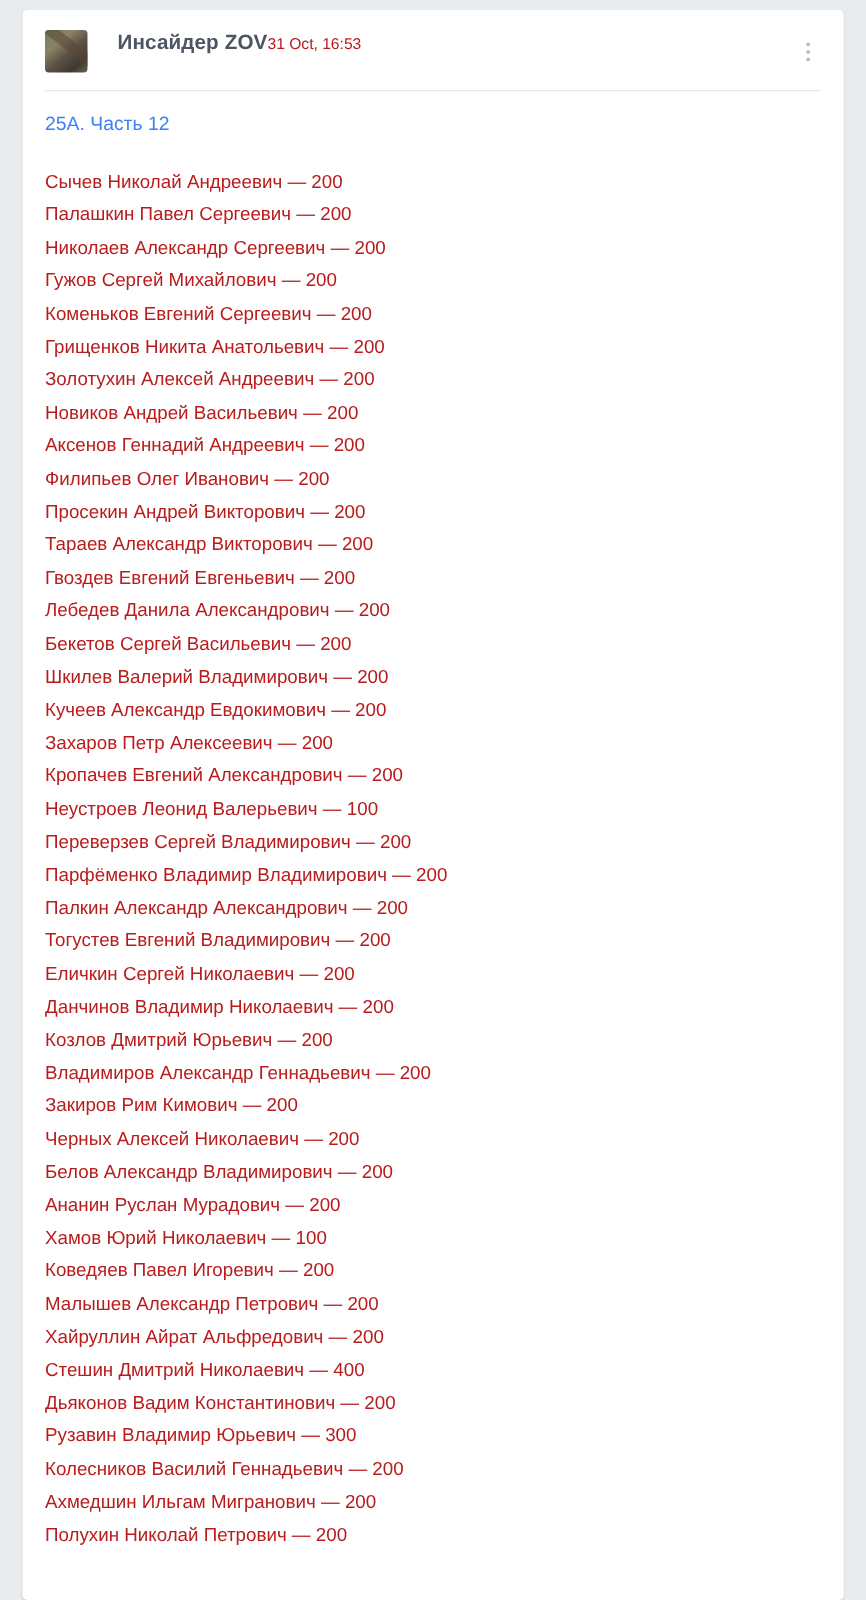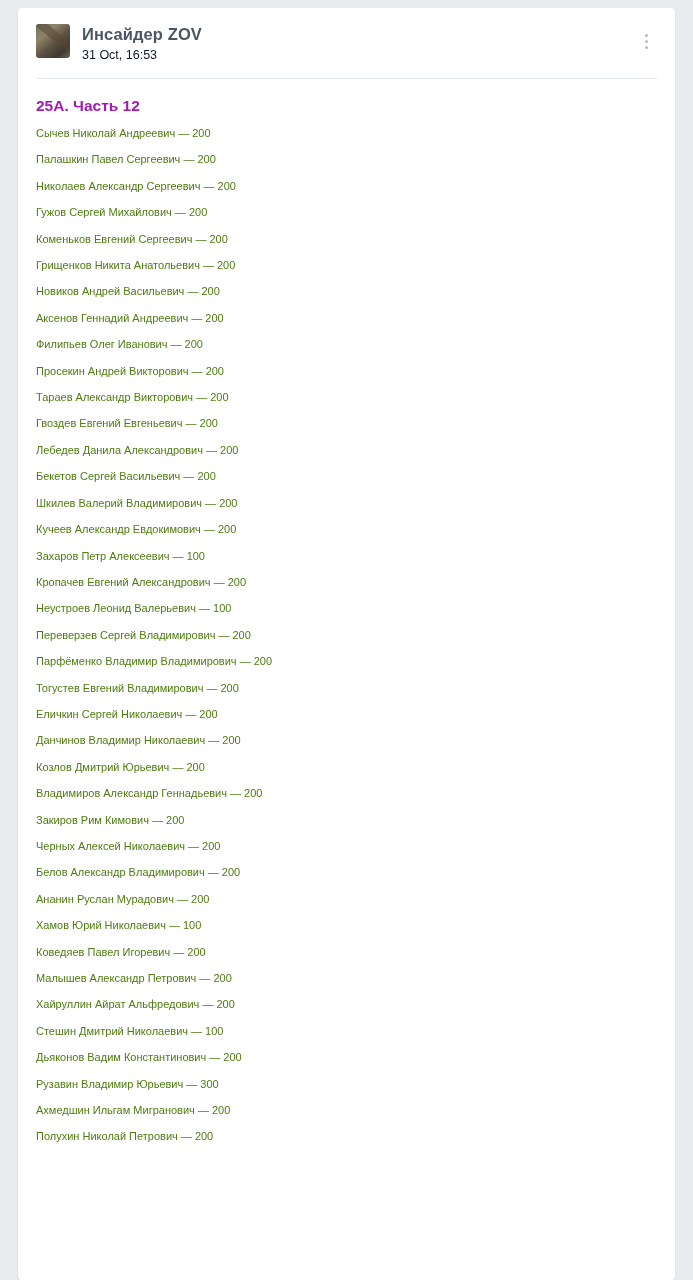--- a/index.html
+++ b/index.html
@@ -42,35 +42,34 @@
   }
   .avatar:after {
     content: "";
     position: absolute;
     left: -6px; top: 8px;
     width: 52px; height: 9px;
     background: rgba(90,70,55,0.55);
     transform: rotate(38deg);
   }
   .header-text {
-    margin-left: 12px;
+    margin-left: 24px;
     display: flex;
-    flex-direction: column;
     justify-content: center;
   }
   .channel-name {
     font-size: 16.5px;
     font-weight: bold;
     color: #4c5561;
     line-height: 20px;
     letter-spacing: 0.1px;
   }
   .post-date {
     font-size: 12.5px;
-    color: #0f172a;
+    color: #b91c1c;
     line-height: 18px;
     margin-top: 2px;
   }
   .menu-dots {
     position: absolute;
     right: 2px;
     top: 6px;
     width: 18px;
     height: 22px;
     display: flex;
@@ -87,28 +86,28 @@
     background: #b4bcc4;
     margin: 1.5px 0;
   }
   .divider {
     height: 1px;
     background: #e7eaed;
     margin: 0 0 14px 0;
   }
   .post-title {
     font-size: 15.5px;
-    font-weight: bold;
-    color: #a21caf;
+    font-weight: normal;
+    color: #3b82f6;
     line-height: 26px;
-    margin-bottom: 1px;
+    margin-bottom: 20px;
   }
   .entry {
-    font-size: 11px;
-    color: #4d7c0f;
+    font-size: 15px;
+    color: #b91c1c;
     line-height: 26.4px;
     white-space: nowrap;
   }
 </style>
 </head>
 <body>
 
 <div class="page">
   <div class="post-card">
 
@@ -129,49 +128,52 @@
 
     <div class="post-title">25A. Часть 12</div>
 
     <div class="entry-list">
         <div class="entry">Сычев Николай Андреевич — 200</div>
         <div class="entry">Палашкин Павел Сергеевич — 200</div>
         <div class="entry">Николаев Александр Сергеевич — 200</div>
         <div class="entry">Гужов Сергей Михайлович — 200</div>
         <div class="entry">Коменьков Евгений Сергеевич — 200</div>
         <div class="entry">Грищенков Никита Анатольевич — 200</div>
+        <div class="entry">Золотухин Алексей Андреевич — 200</div>
         <div class="entry">Новиков Андрей Васильевич — 200</div>
         <div class="entry">Аксенов Геннадий Андреевич — 200</div>
         <div class="entry">Филипьев Олег Иванович — 200</div>
         <div class="entry">Просекин Андрей Викторович — 200</div>
         <div class="entry">Тараев Александр Викторович — 200</div>
         <div class="entry">Гвоздев Евгений Евгеньевич — 200</div>
         <div class="entry">Лебедев Данила Александрович — 200</div>
         <div class="entry">Бекетов Сергей Васильевич — 200</div>
         <div class="entry">Шкилев Валерий Владимирович — 200</div>
         <div class="entry">Кучеев Александр Евдокимович — 200</div>
-        <div class="entry">Захаров Петр Алексеевич — 100</div>
+        <div class="entry">Захаров Петр Алексеевич — 200</div>
         <div class="entry">Кропачев Евгений Александрович — 200</div>
         <div class="entry">Неустроев Леонид Валерьевич — 100</div>
         <div class="entry">Переверзев Сергей Владимирович — 200</div>
         <div class="entry">Парфёменко Владимир Владимирович — 200</div>
+        <div class="entry">Палкин Александр Александрович — 200</div>
         <div class="entry">Тогустев Евгений Владимирович — 200</div>
         <div class="entry">Еличкин Сергей Николаевич — 200</div>
         <div class="entry">Данчинов Владимир Николаевич — 200</div>
         <div class="entry">Козлов Дмитрий Юрьевич — 200</div>
         <div class="entry">Владимиров Александр Геннадьевич — 200</div>
         <div class="entry">Закиров Рим Кимович — 200</div>
         <div class="entry">Черных Алексей Николаевич — 200</div>
         <div class="entry">Белов Александр Владимирович — 200</div>
         <div class="entry">Ананин Руслан Мурадович — 200</div>
         <div class="entry">Хамов Юрий Николаевич — 100</div>
         <div class="entry">Коведяев Павел Игоревич — 200</div>
         <div class="entry">Малышев Александр Петрович — 200</div>
         <div class="entry">Хайруллин Айрат Альфредович — 200</div>
-        <div class="entry">Стешин Дмитрий Николаевич — 100</div>
+        <div class="entry">Стешин Дмитрий Николаевич — 400</div>
         <div class="entry">Дьяконов Вадим Константинович — 200</div>
         <div class="entry">Рузавин Владимир Юрьевич — 300</div>
+        <div class="entry">Колесников Василий Геннадьевич — 200</div>
         <div class="entry">Ахмедшин Ильгам Мигранович — 200</div>
         <div class="entry">Полухин Николай Петрович — 200</div>
       </div>
 
   </div>
 </div>
 
 </body></html>

